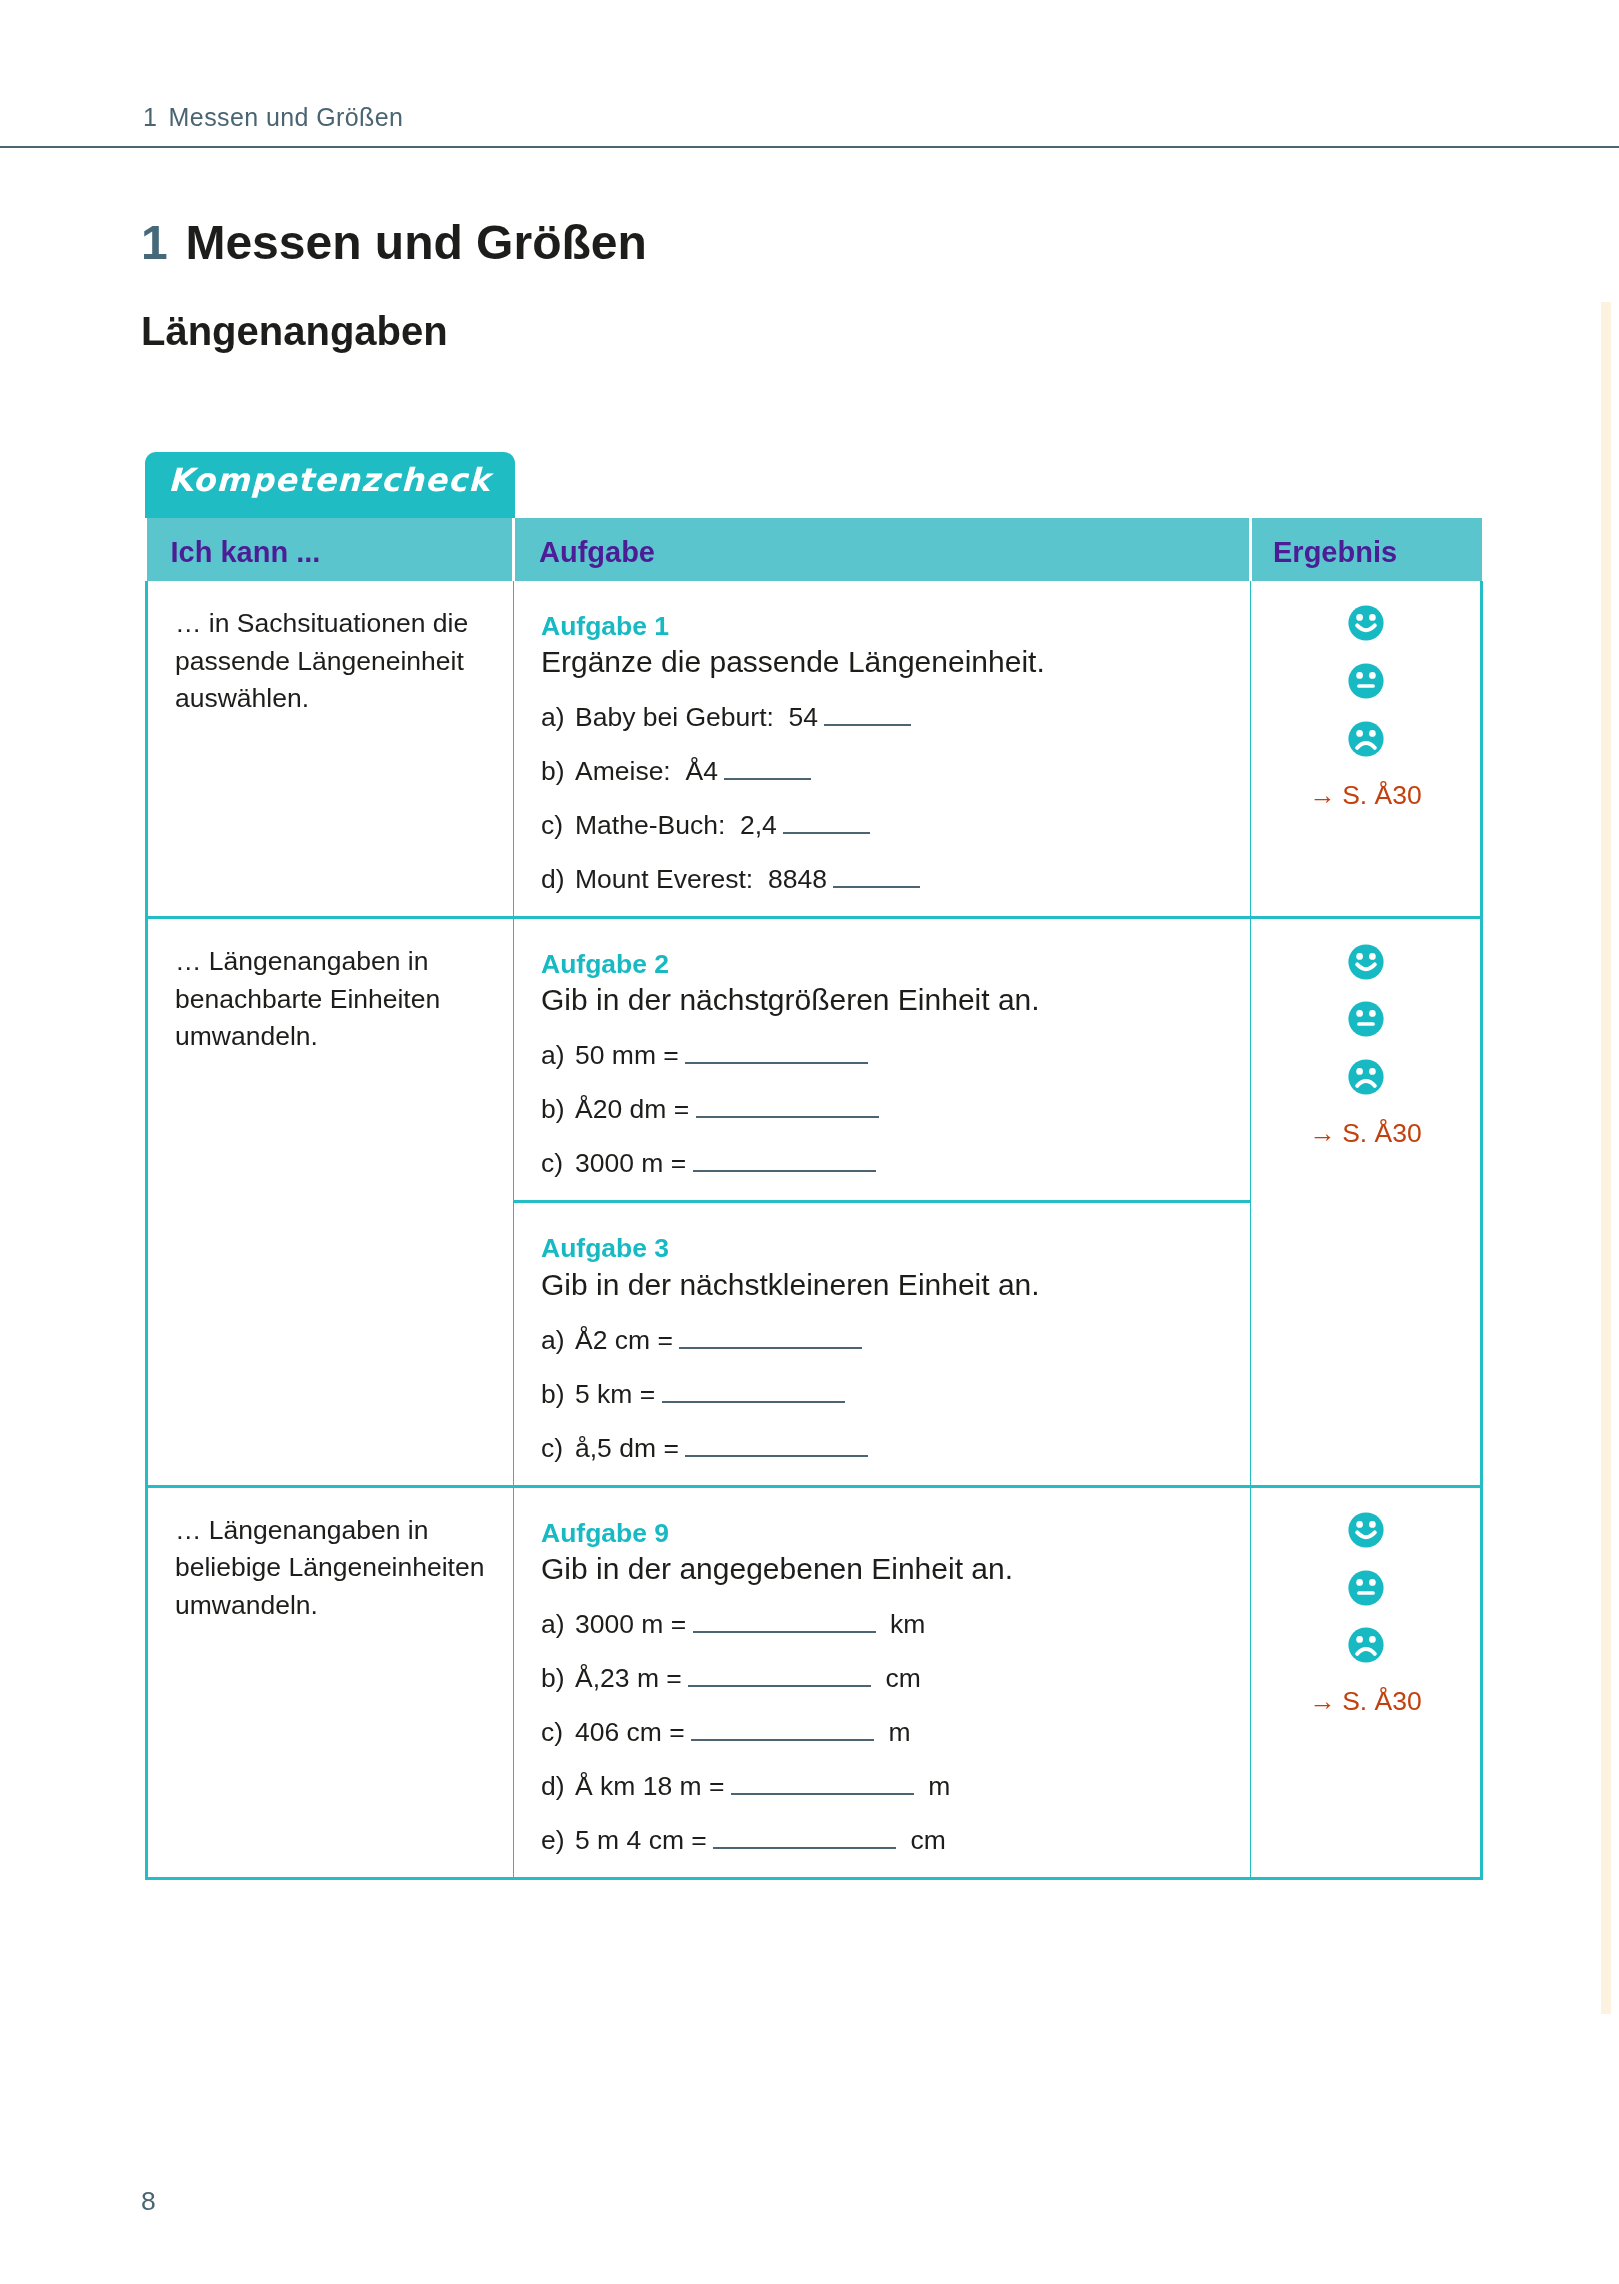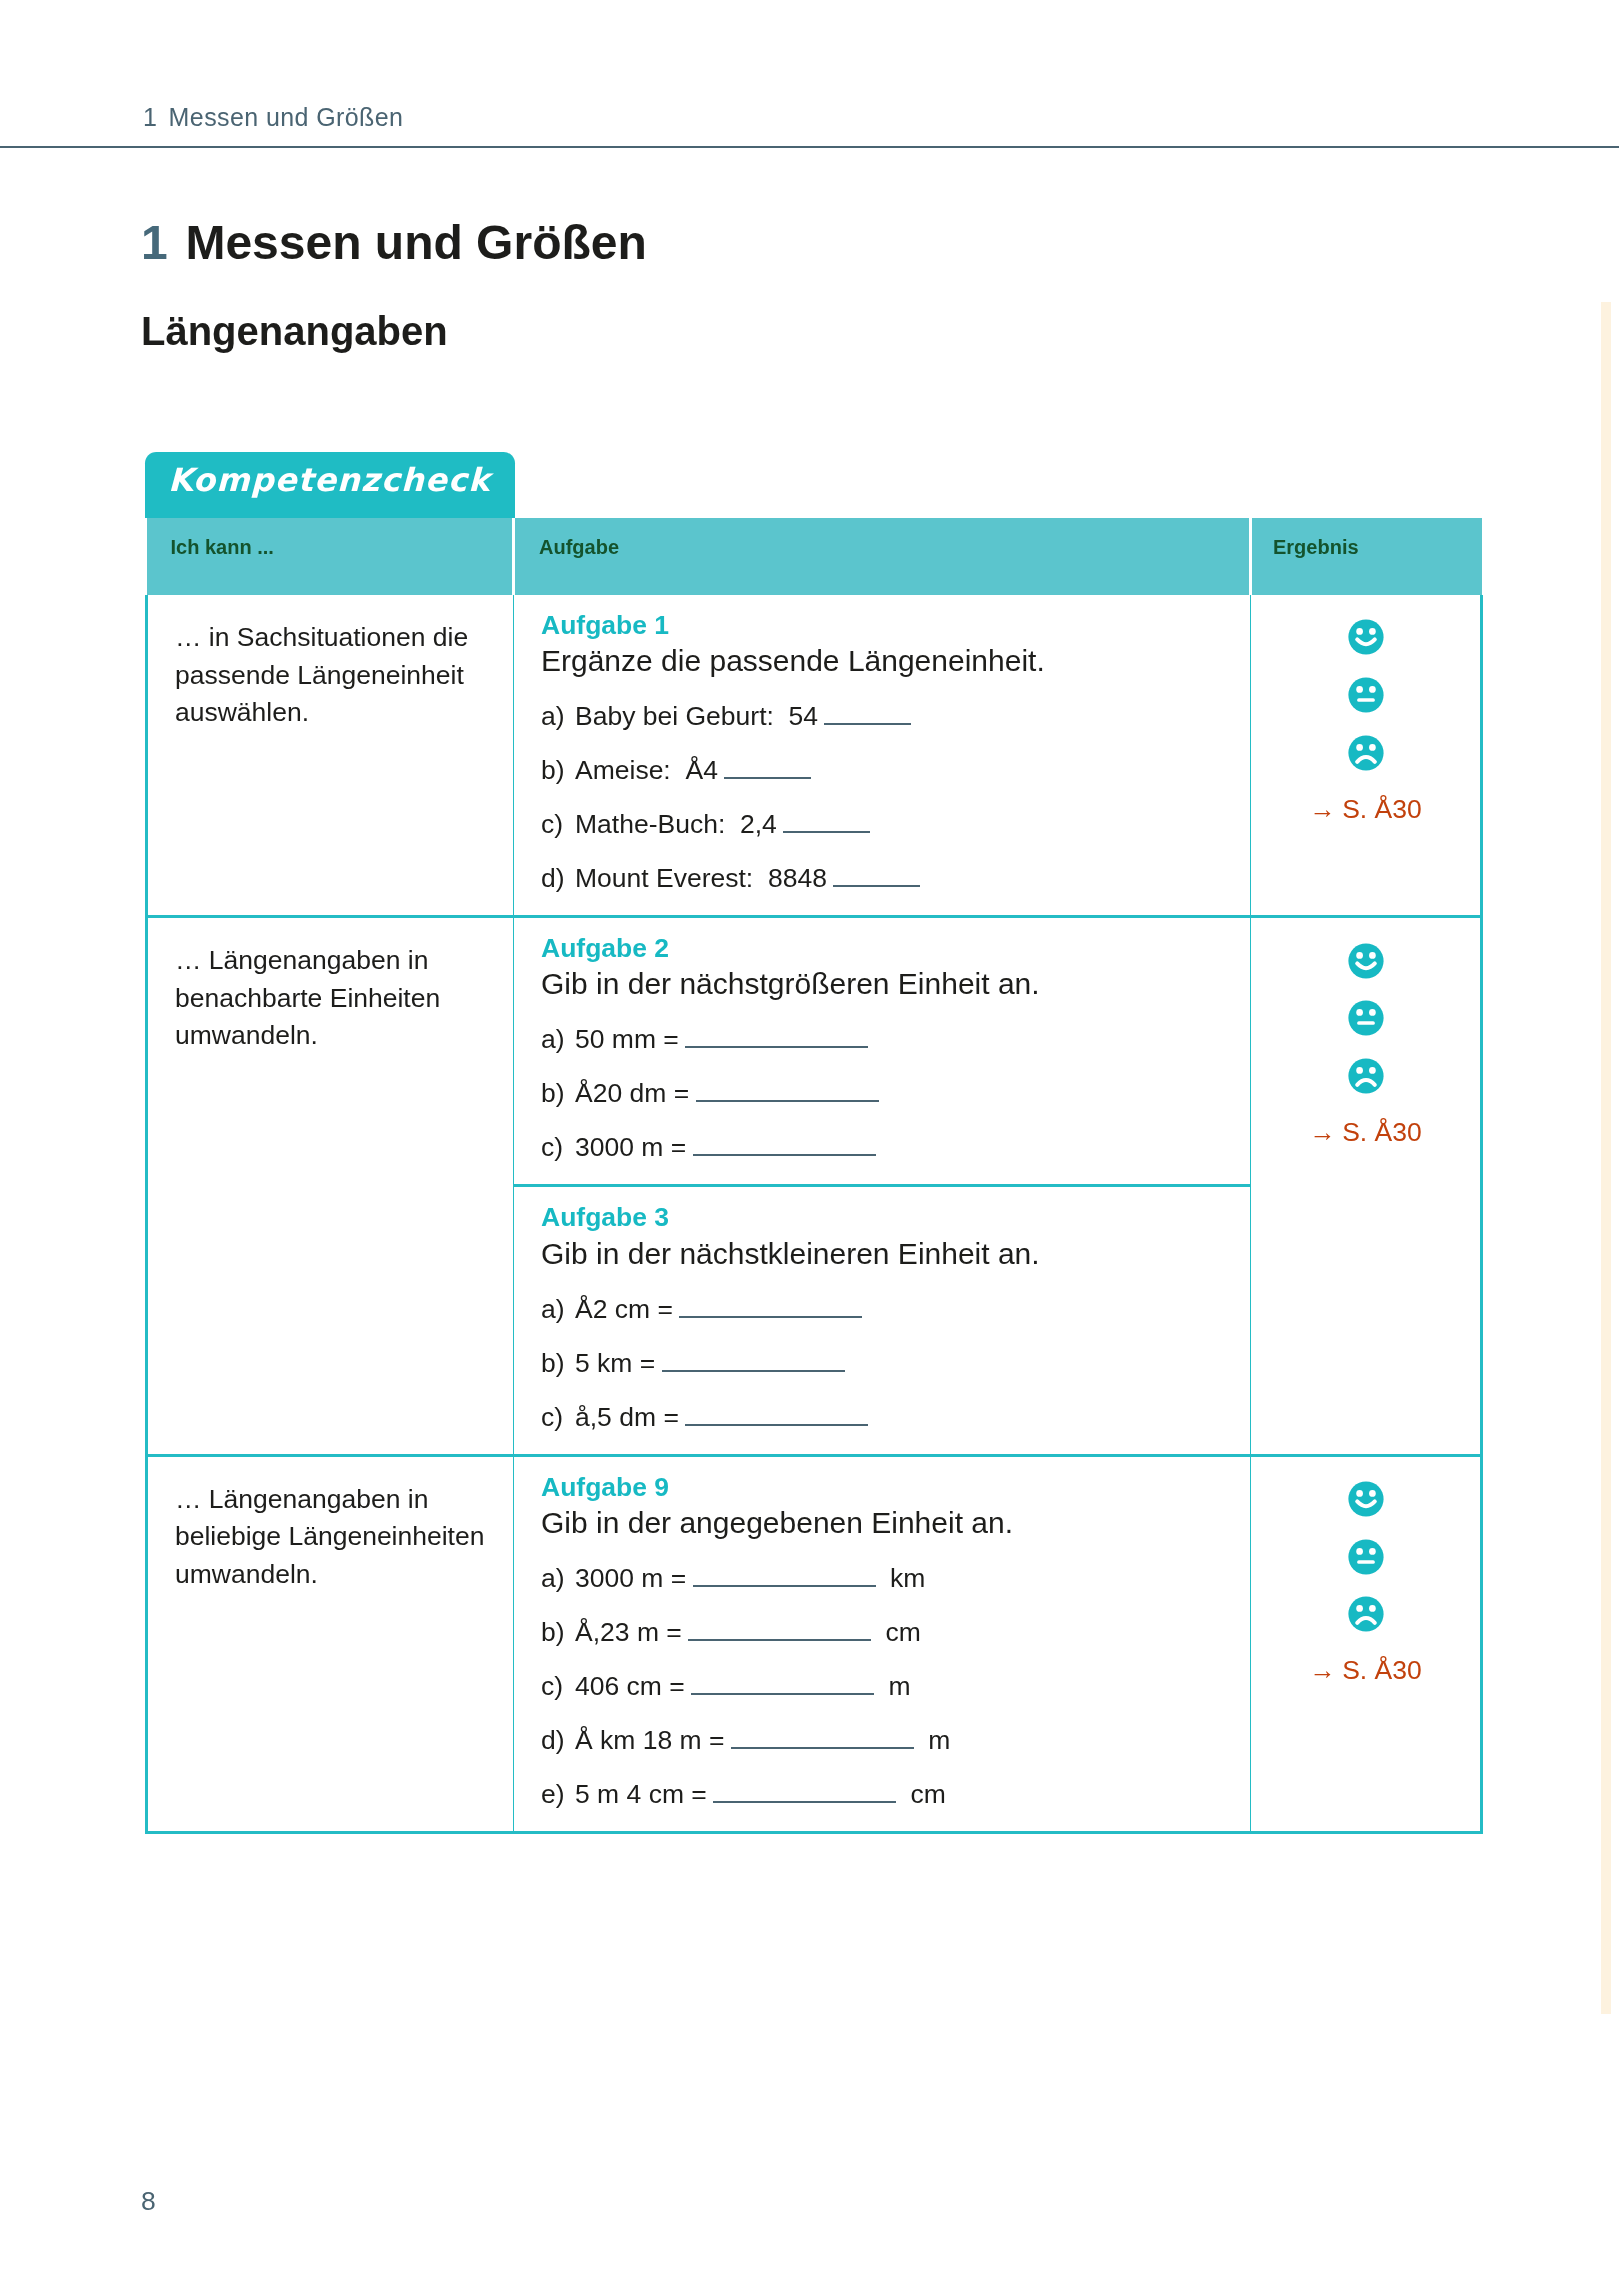--- a/index.html
+++ b/index.html
@@ -116,25 +116,25 @@
     vertical-align: top;
     box-sizing: border-box;
   }
 
   .col-ich { width: 367px; }
   .col-auf { width: 737px; }
   .col-erg { width: 231px; }
 
   thead th {
     background: #5bc5cd;
-    color: #14532d;
-    font-size: 20px;
+    color: #4c1d95;
+    font-size: 29px;
     font-weight: bold;
     text-align: left;
-    height: 77px;
+    height: 63px;
     padding: 17.7px 0 0 24px;
     border-right: 3.2px solid #ffffff;
   }
   thead th.col-erg {
     border-right: none;
     padding-left: 21px;
   }
 
   
   td.cell {
@@ -145,21 +145,21 @@
   }
   td.cell-ich {
     padding: 24px 19px 16px 27px;
     font-size: 26.5px;
     line-height: 1.42;
     color: #1d1d1b;
     border-right: 1.6px solid #24bcc5;
     border-radius: 29px;
   }
   td.cell-auf {
-    padding: 15px 16px 21px 27px;
+    padding: 30px 16px 21px 27px;
     border-left: 1.6px solid #24bcc5;
     border-right: 1.6px solid #24bcc5;
   }
   td.cell-erg {
     padding: 16px 0 14.5px 0;
     border-left: 1.6px solid #24bcc5;
     position: relative;
   }
   td.thinbottom { border-bottom: 3.2px solid #24bcc5; }
 

